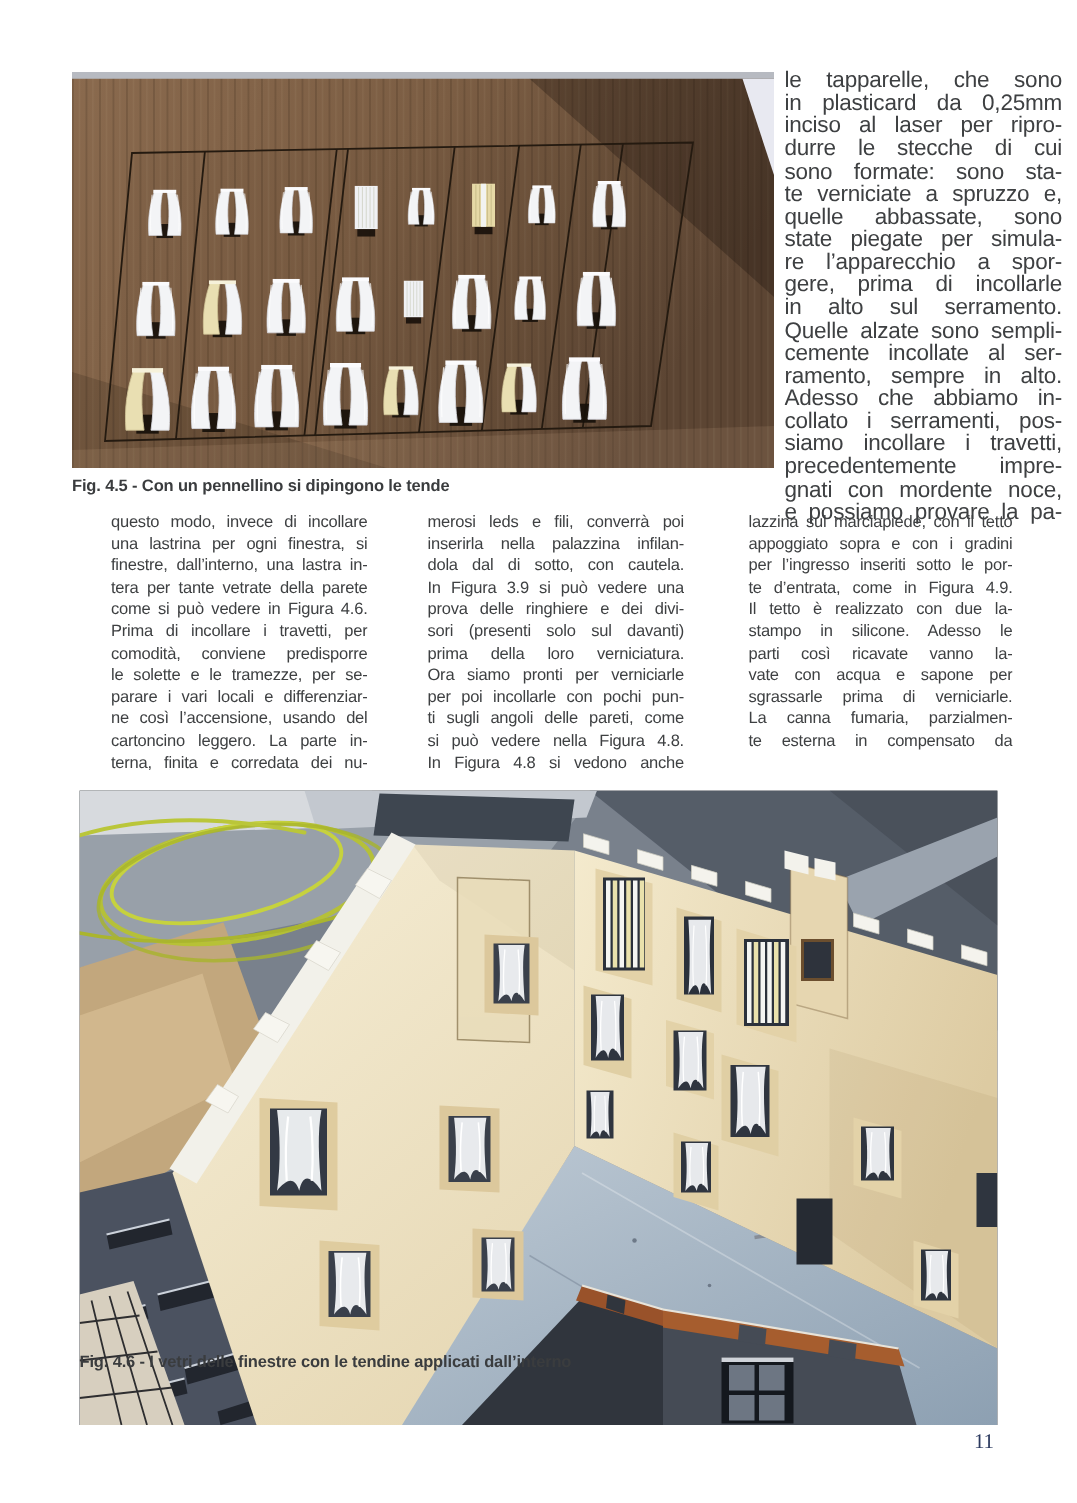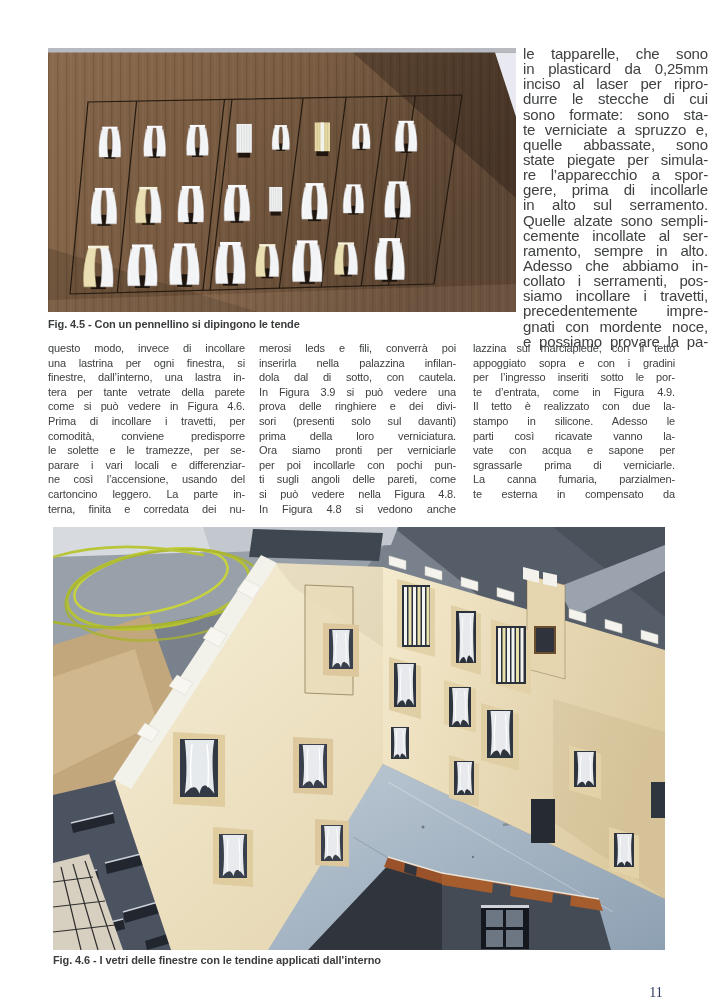--- a/index.html
+++ b/index.html
@@ -12,37 +12,37 @@
   .photo { position:absolute; overflow:hidden; background:#777; }
   .photo svg { display:block; }
   #photo-45 { left:48px; top:48px; width:468px; height:264px; }
   #photo-46 { left:53px; top:527px; width:612px; height:423px; }
 
   .caption {
     position:absolute; text-align:left; font-weight:bold;
     font-size:11px; letter-spacing:-0.1px; color:#3a3c3e;
   }
   #caption-45 { left:48px; top:318px; width:468px; }
-  #caption-46 { left:53px; top:954px; width:612px; }
+  #caption-46 { left:53px; top:902px; width:612px; }
 
   .col { position:absolute; overflow:hidden; }
   .col .line {
     text-align:justify; text-align-last:justify;
     letter-spacing:-0.15px; white-space:normal;
   }
   #col-topright { left:523px; top:46px; width:185px; height:304px; }
   #col-topright .line { font-size:15px; line-height:15.15px; height:15.15px; }
   .bodycol { top:341px; height:178px; }
-  .bodycol .line { font-size:11px; line-height:14.6px; height:14.6px; }
+  .bodycol .line { font-size:11px; line-height:14.6px; height:14.6px;margin-left:26px; }
   #col-left   { left:48px;  width:197px; }
   #col-middle { left:259px; width:197px; }
   #col-right  { left:473px; width:202px; }
 
   #page-number {
-    position:absolute; left:644px; top:985px; width:24px;
+    position:absolute; left:644px; top:954px; width:24px;
     font-family:"Liberation Serif", serif;
     font-size:14px; text-align:center; color:#2c3a5f;
   }
 </style>
 </head>
 <body>
 
 <div>
 
   <div class="photo" id="photo-45">

